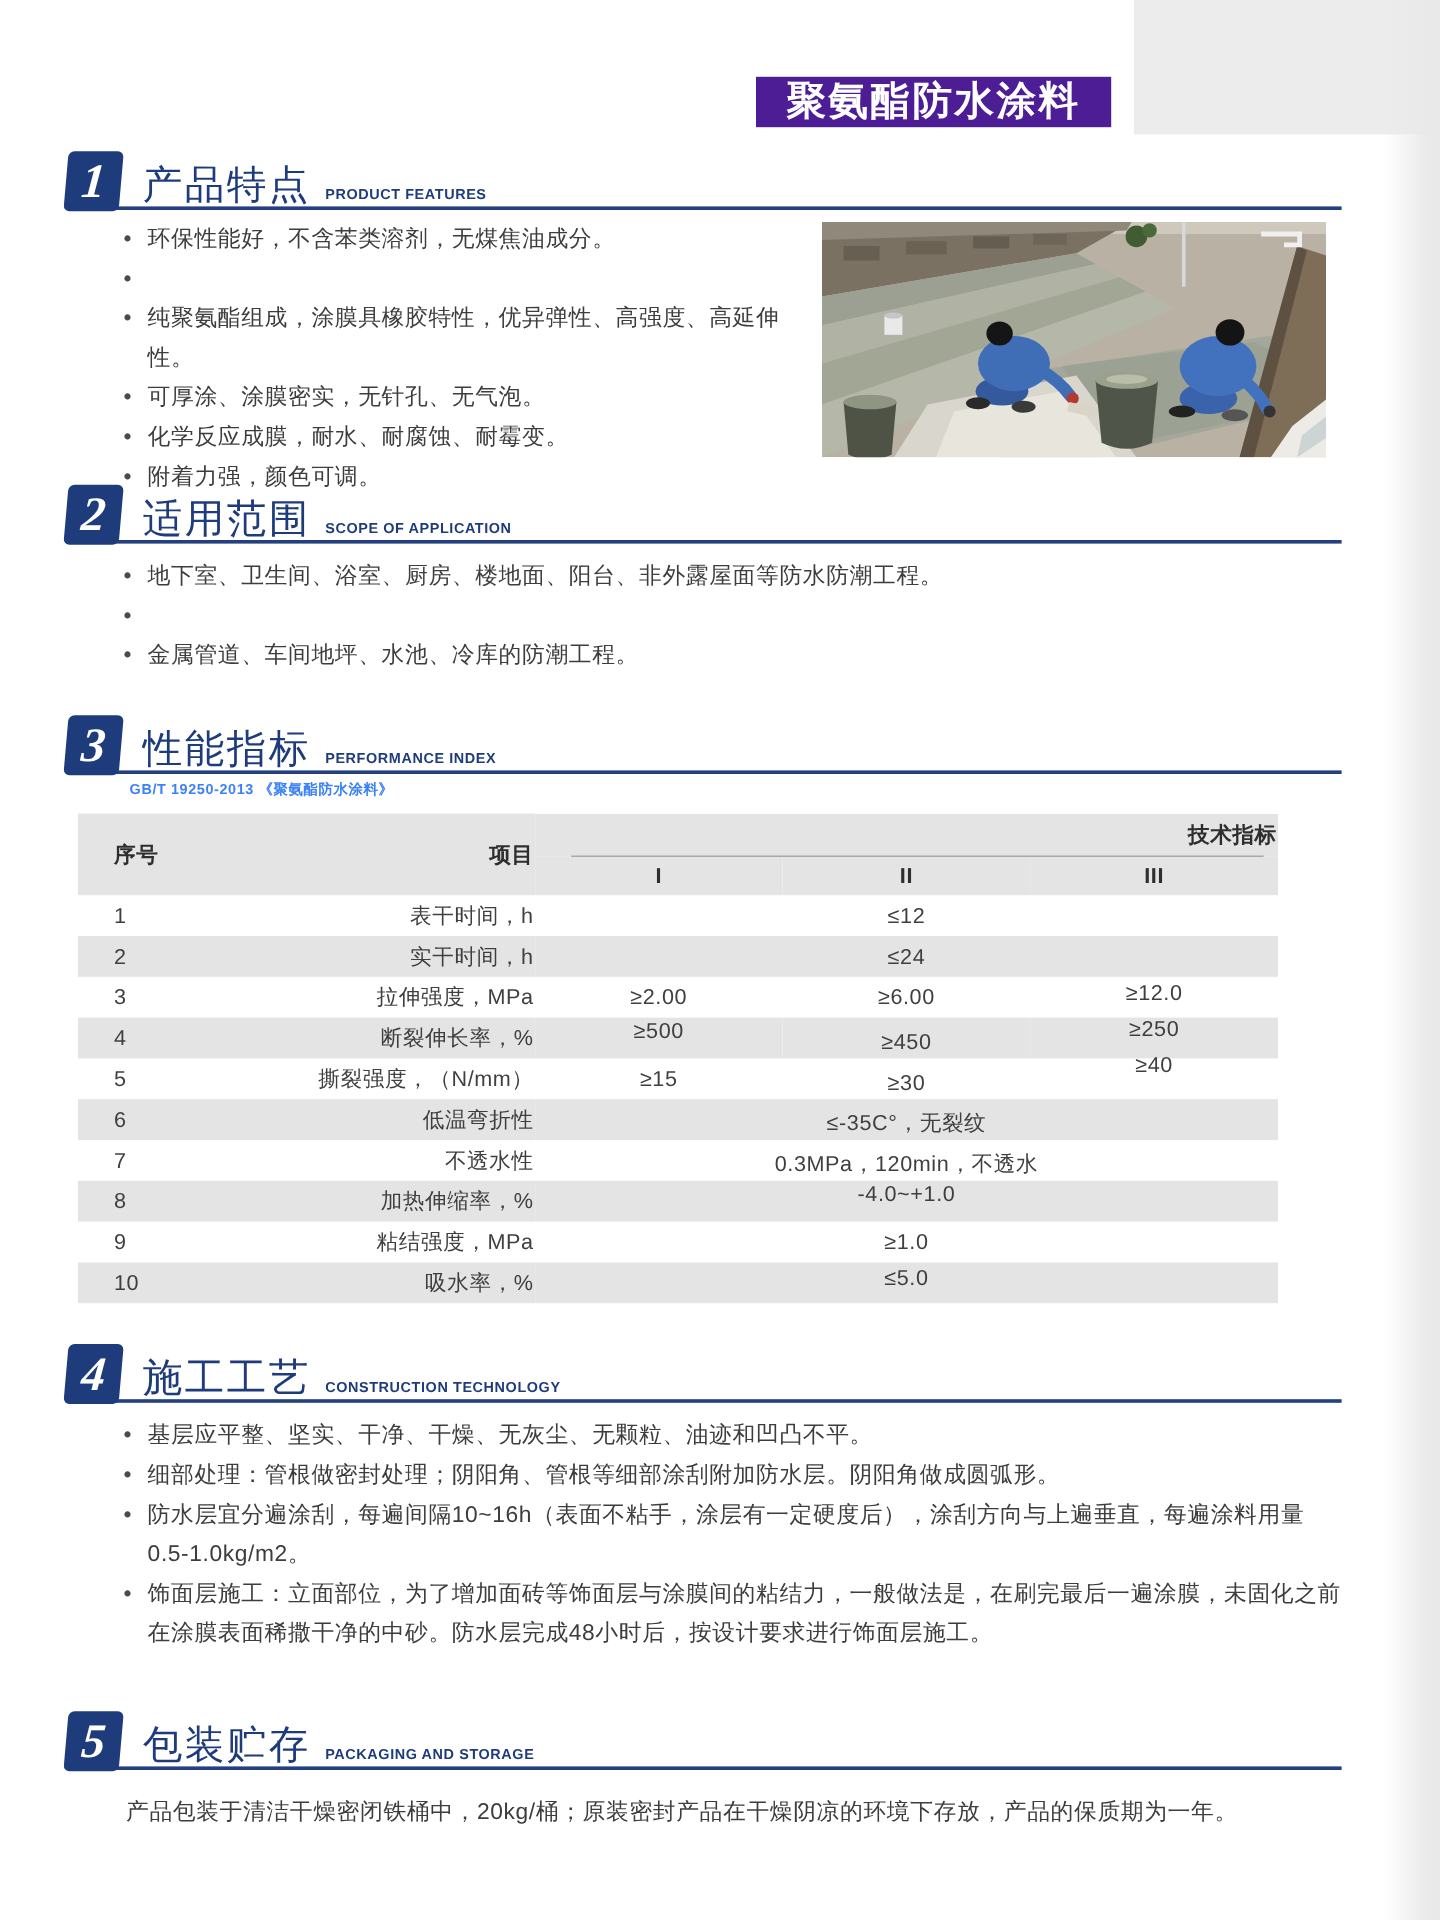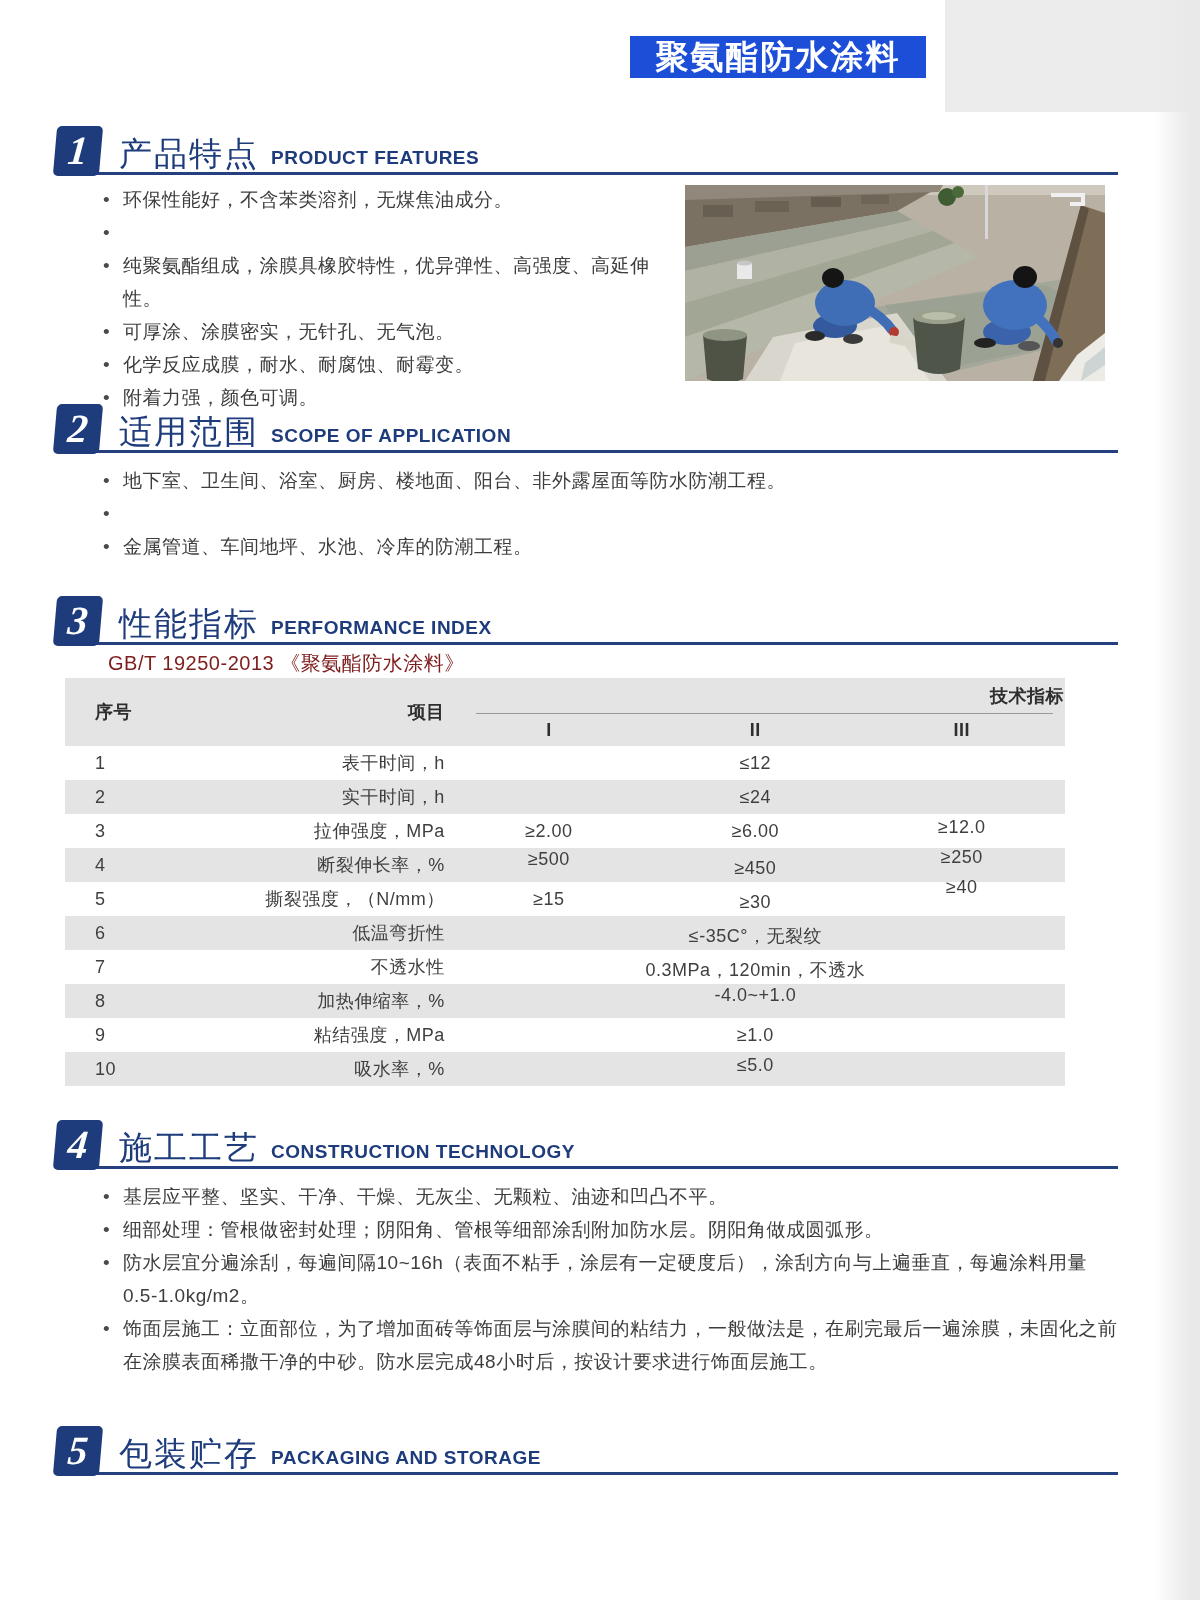--- a/index.html
+++ b/index.html
@@ -3,47 +3,47 @@
 <meta charset="utf-8">
 <style>
   html,body{margin:0;padding:0;background:#ffffff;}
   .page{position:relative;width:1200px;height:1600px;background:#ffffff;overflow:hidden;
         font-family:"Liberation Sans","DejaVu Sans",sans-serif;color:#3d3d3d;}
   
   .scan-top-right{position:absolute;left:945px;top:0;width:255px;height:112px;background:#ececec;}
   .scan-right-band{position:absolute;right:0;top:0;width:46px;height:1600px;
         background:linear-gradient(90deg,rgba(233,233,233,0),#e9e9e9 80%);}
   
-  .banner{position:absolute;left:630px;top:36px;width:296px;height:42px;background:#1d4ed8;
+  .banner{position:absolute;left:630px;top:64px;width:296px;height:42px;background:#4c1d95;
         color:#fff;font-family:"Liberation Serif","DejaVu Serif",serif;font-weight:bold;
         font-size:33px;line-height:43px;text-align:center;letter-spacing:2px;}
   
   .sec{position:absolute;left:55px;width:1063px;height:44px;border-bottom:3px solid #24407e;
         display:flex;align-items:flex-end;}
   .sec-num{position:absolute;left:0;top:-2px;width:46px;height:50px;background:#1e3c7c;
         border-radius:5px;color:#fff;font-family:"Liberation Serif","DejaVu Serif",serif;
         font-style:italic;font-weight:bold;font-size:40px;line-height:50px;text-align:center;
         transform:skewX(-5deg);}
   .sec-title{margin-left:64px;color:#1e3c7c;font-size:33px;font-weight:normal;line-height:1;
         padding-bottom:2px;letter-spacing:2px;}
-  .sec-sub{margin-left:12px;color:#1e3c7c;font-size:19px;font-weight:bold;padding-bottom:3px;
+  .sec-sub{margin-left:12px;color:#1e3c7c;font-size:12px;font-weight:bold;padding-bottom:3px;
         letter-spacing:0.5px;}
   .sec1{top:128px}.sec2{top:406px}.sec3{top:598px}.sec4{top:1122px}.sec5{top:1428px}
   
   .bullets{position:absolute;left:103px;margin:0;padding:0;list-style:none;
         font-size:19px;line-height:33px;letter-spacing:0.5px;color:#3d3d3d;}
   .bullets li{display:flex;}
   .dot{flex:0 0 20px;width:20px;color:#4a4a4a;}
   .b1{top:183px;width:585px;}
   .b2{top:464px;width:940px;}
   .b4{top:1180px;width:1022px;}
   
   .photo{position:absolute;left:685px;top:185px;width:420px;height:196px;display:block;}
   
-  .std{position:absolute;left:108px;top:650px;color:#7f1d1d;font-size:20px;font-weight:normal;
+  .std{position:absolute;left:108px;top:650px;color:#3b82f6;font-size:12px;font-weight:bold;
         letter-spacing:0.5px;}
   
   .perf{position:absolute;left:65px;top:678px;width:1000px;border-collapse:collapse;
         table-layout:fixed;font-size:18px;color:#3f3f3f;letter-spacing:0.5px;}
   .perf col.cno{width:160px}.perf col.citem{width:220px}
   .perf col.cv{width:206px}
   .perf thead th{background:#e4e4e4;font-weight:bold;color:#2e2e2e;}
   .perf .h1 th{height:34px;}
   .perf .h2 th{height:30px;}
   .c-no{text-align:left;padding-left:30px;font-weight:normal;}
@@ -314,14 +314,15 @@
         <span>饰面层施工：立面部位，为了增加面砖等饰面层与涂膜间的粘结力，一般做法是，在刷完最后一遍涂膜，未固化之前在涂膜表面稀撒干净的中砂。防水层完成48小时后，按设计要求进行饰面层施工。</span>
       </li>
   </ul>
 
   <div class="sec sec5">
     <div class="sec-num">5</div>
     <div class="sec-title">包装贮存</div>
     <div class="sec-sub">PACKAGING AND STORAGE</div>
   </div>
 
+  <div class="s5text">产品包装于清洁干燥密闭铁桶中，20kg/桶；原装密封产品在干燥阴凉的环境下存放，产品的保质期为一年。</div>
 
 </div>
 
 </body></html>

